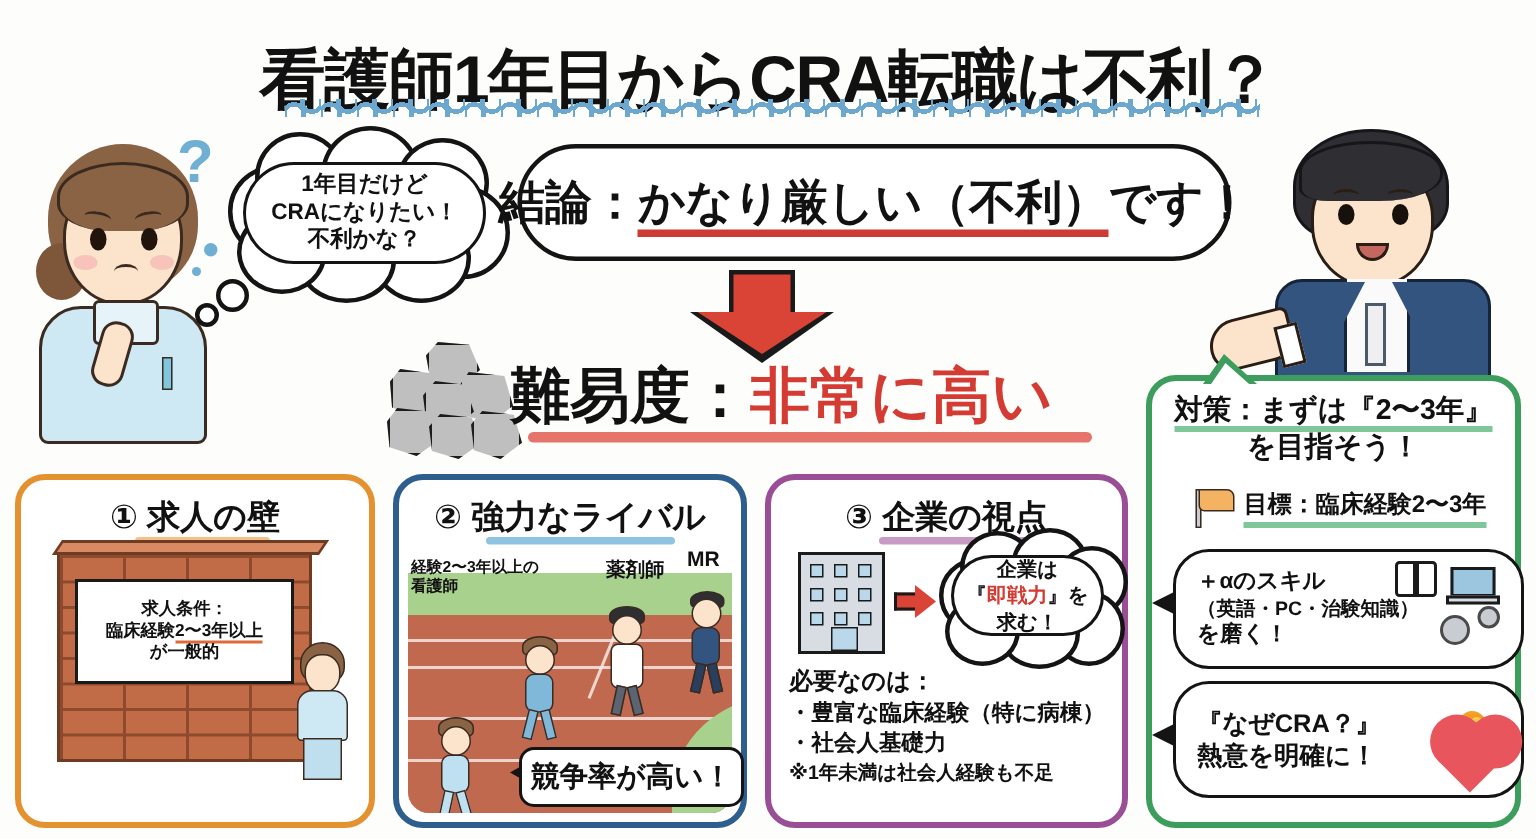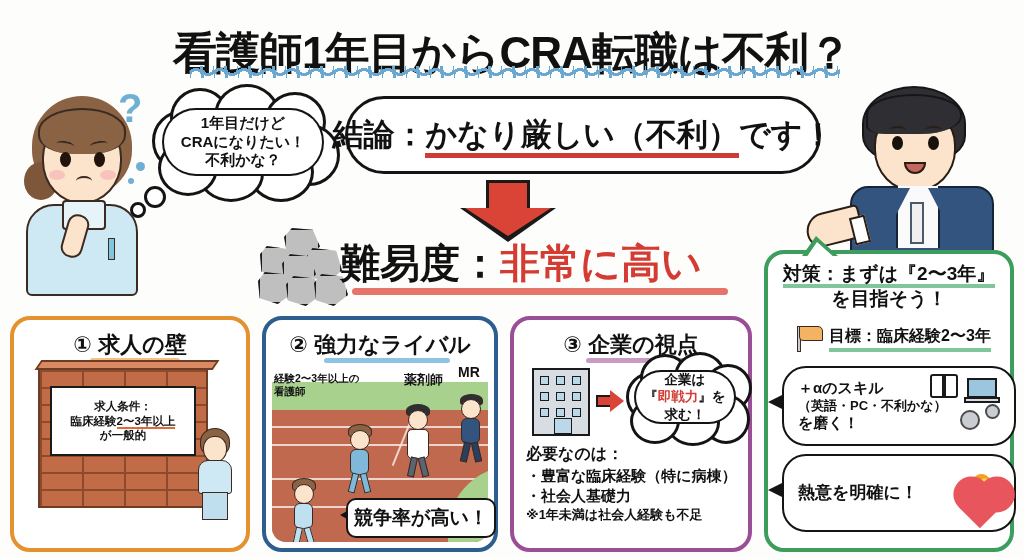--- a/index.html
+++ b/index.html
@@ -413,38 +413,39 @@
       <div class="flag">
         <div class="pole"></div>
         <div class="cloth"></div>
       </div>
       <div class="t">目標：臨床経験2〜3年</div>
     </div>
 
     <div class="bub" style="left:14px;top:112px;width:216px;height:76px;padding-left:14px;">
       <div class="txt">
         <div>＋αのスキル</div>
-        <div style="font-size:13px;">（英語・PC・不利かな）</div>
+        <div style="font-size:13px;">（英語・PC・治験知識）</div>
         <div>を磨く！</div>
       </div>
       <div id="bookicon">
         <div class="pg" style="left:0;border-radius:3px 0 0 3px;"></div>
         <div class="pg" style="left:14px;border-radius:0 3px 3px 0;"></div>
       </div>
       <div id="laptop">
         <div class="scr"></div>
         <div class="base"></div>
       </div>
       <div class="gear" style="right:34px;top:42px;width:20px;height:20px;"></div>
       <div class="gear" style="right:14px;top:36px;width:15px;height:15px;"></div>
     </div>
     <div class="bub-tail" style="left:0px;top:140px;"></div>
 
     <div class="bub" style="left:14px;top:200px;width:216px;height:74px;padding-left:14px;">
       <div class="txt">
+        <div style="font-size:17px;">『なぜCRA？』</div>
         <div style="font-size:17px;">熱意を明確に！</div>
       </div>
       <div id="heart">
         <div class="fl"></div>
         <div class="fl2"></div>
         <div class="h"></div>
       </div>
     </div>
     <div class="bub-tail" style="left:0px;top:228px;"></div>
   </div>

